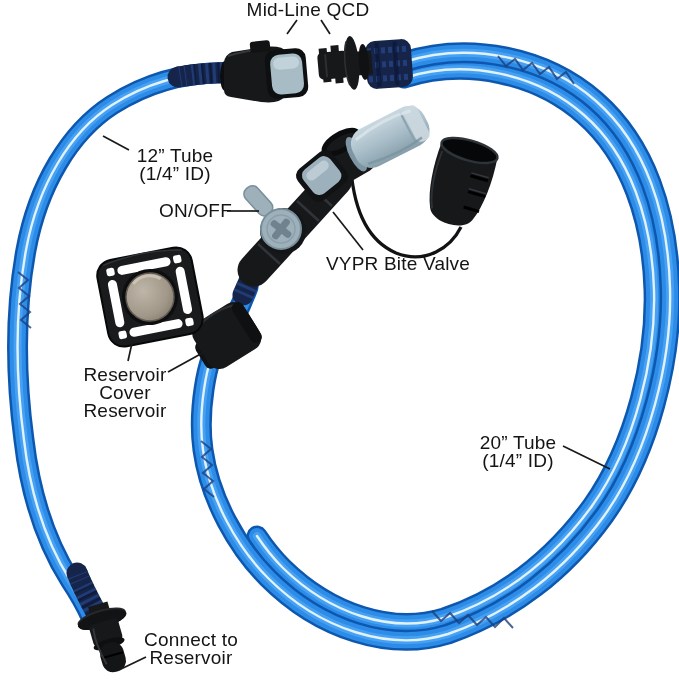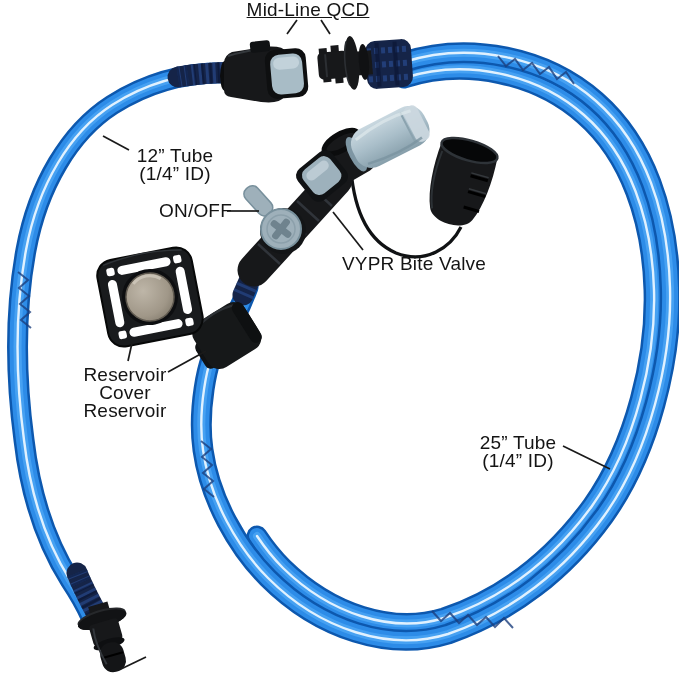--- a/index.html
+++ b/index.html
@@ -204,41 +204,45 @@
       <line class="lead" x1="103" y1="136" x2="129" y2="150"></line>
       <line class="lead" x1="227" y1="211" x2="259" y2="211"></line>
       <line class="lead" x1="333" y1="212" x2="363" y2="250"></line>
       <line class="lead" x1="132" y1="343" x2="128" y2="361"></line>
       <line class="lead" x1="206" y1="351" x2="168" y2="372"></line>
       <line class="lead" x1="563" y1="446" x2="610" y2="469"></line>
       <line class="lead" x1="146" y1="657" x2="121" y2="669"></line>
     </g>
   </svg>
 
-  <div class="label center" style="left:243px; top:1px; width:130px;text-decoration:underline;">
+  <div class="label center" style="left:243px; top:1px; width:130px;">
     <span>Mid-Line QCD</span>
   </div>
 
   <div class="label center" style="left:125px; top:147px; width:100px;">
     <div>12” Tube</div>
     <div>(1/4” ID)</div>
   </div>
 
   <div class="label" style="left:159px; top:202px;">
     <span>ON/OFF</span>
   </div>
 
-  <div class="label center" style="left:333px; top:255px; width:162px;">
+  <div class="label center" style="left:317px; top:255px; width:162px;">
     <div>VYPR Bite Valve</div>
   </div>
 
   <div class="label center" style="left:75px; top:366px; width:100px;">
     <div>Reservoir</div>
     <div>Cover</div>
     <div>Reservoir</div>
   </div>
 
   <div class="label center" style="left:468px; top:434px; width:100px;">
-    <div>25” Tube</div>
+    <div>20” Tube</div>
     <div>(1/4” ID)</div>
   </div>
 
+  <div class="label center" style="left:138px; top:631px; width:106px;">
+    <div>Connect to</div>
+    <div>Reservoir</div>
+  </div>
 </div>
 
 </body></html>

